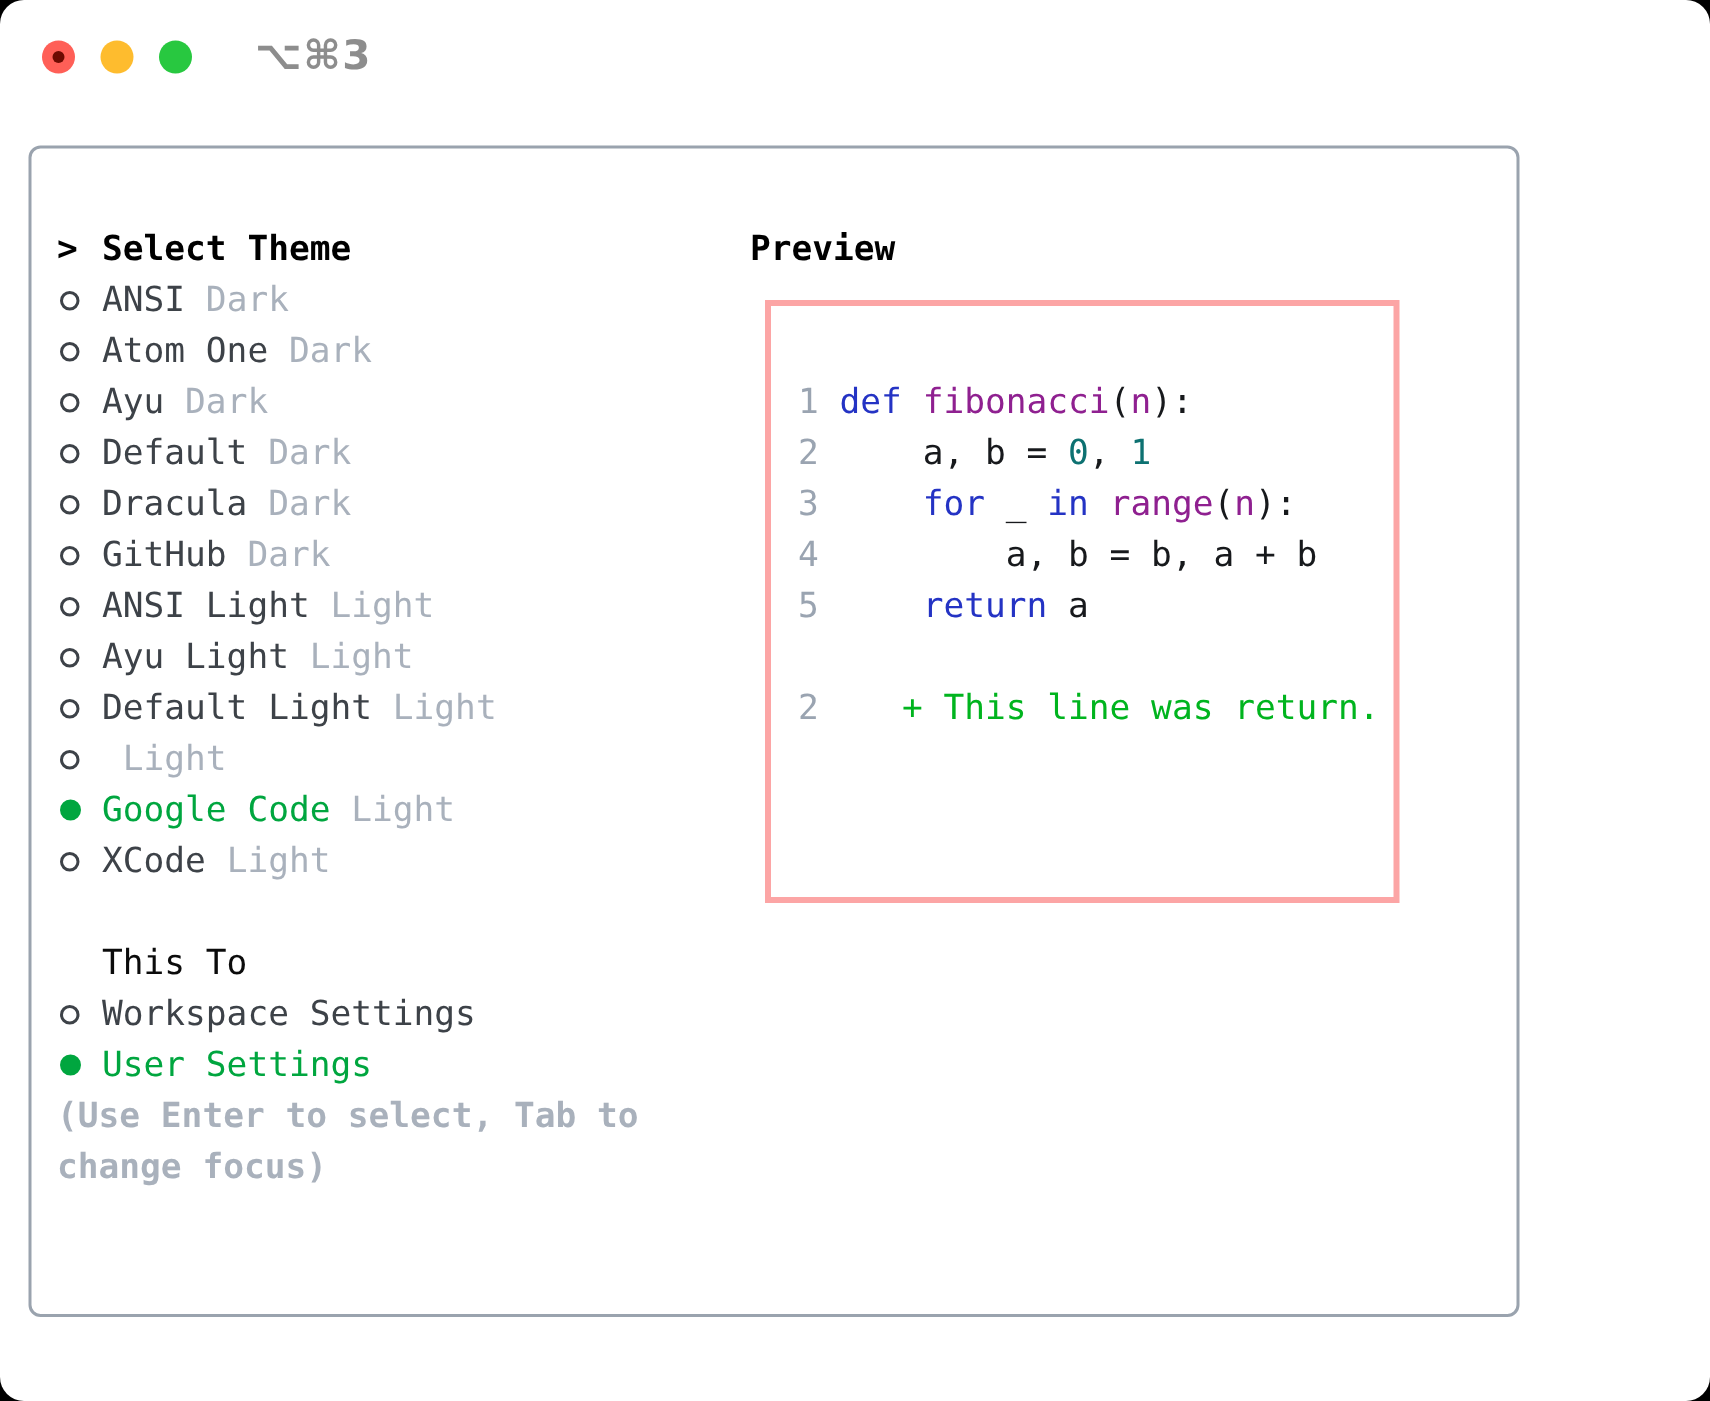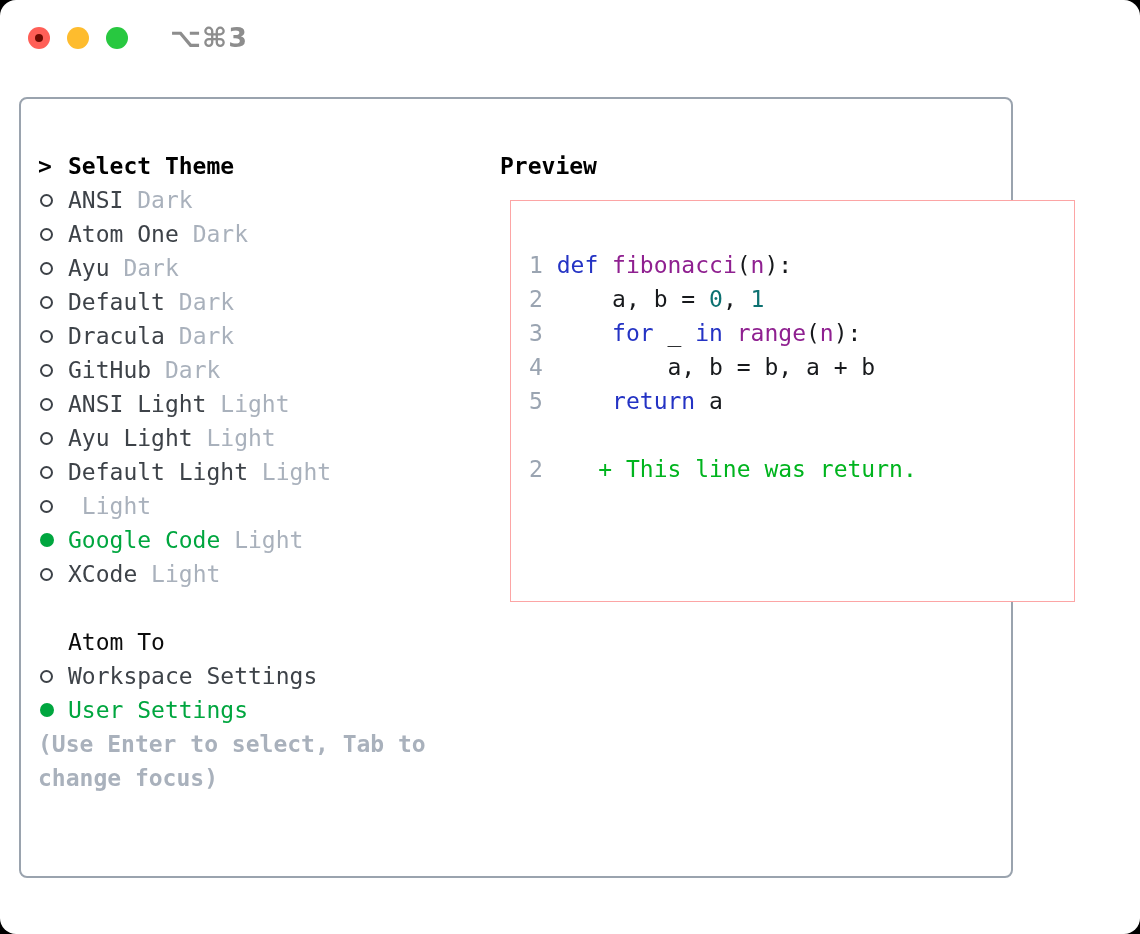--- a/index.html
+++ b/index.html
@@ -49,22 +49,22 @@
   .help {
     width:420px; font-size:23px; line-height:34px; color:#a9b1bc;font-weight:bold;
   }
 
   
   .preview-label {
     position:absolute; left:479px; top:50px; height:34px; line-height:34px;
     font-size:23px; font-weight:bold; color:#000;
   }
   .preview-box {
-    position:absolute; left:489px; top:101px; width:565px; height:402px;
-    border:1px solid #fca5a5; background:#fff; padding:47px 0 0 18px; overflow:hidden;
+    position:absolute; left:489px; top:101px; width:423px; height:402px;
+    border:4px solid #fca5a5; background:#fff; padding:47px 0 0 18px; overflow:hidden;
   }
   .code-line { height:34px; line-height:34px; font-size:23px; white-space:pre; }
   .tok-ln  { color:#9aa4b1; }
   .tok-pl  { color:#17191c; }
   .tok-kw  { color:#2433c4; }
   .tok-fn  { color:#8f2090; }
   .tok-lit { color:#0d7171; }
   .tok-ctx { color:#8a9198; }
   .tok-del { color:#c43415; }
   .tok-add { color:#00b41e; }
@@ -96,21 +96,21 @@
           <div class="row"><span class="marker"><span class="circle"></span></span><span class="name">GitHub</span><span class="variant"> Dark</span></div>
           <div class="row"><span class="marker"><span class="circle"></span></span><span class="name">ANSI Light</span><span class="variant"> Light</span></div>
           <div class="row"><span class="marker"><span class="circle"></span></span><span class="name">Ayu Light</span><span class="variant"> Light</span></div>
           <div class="row"><span class="marker"><span class="circle"></span></span><span class="name">Default Light</span><span class="variant"> Light</span></div>
           <div class="row"><span class="marker"><span class="circle"></span></span><span class="variant"> Light</span></div>
           <div class="row selected"><span class="marker"><span class="circle sel"></span></span><span class="name">Google Code</span><span class="variant"> Light</span></div>
           <div class="row"><span class="marker"><span class="circle"></span></span><span class="name">XCode</span><span class="variant"> Light</span></div>
         </div>
       <div id="apply-list">
           <div class="row blank"></div>
-          <div class="row subheader"><span class="marker"></span><span class="name">Atom To</span></div>
+          <div class="row subheader"><span class="marker"></span><span class="name">This To</span></div>
           <div class="row"><span class="marker"><span class="circle"></span></span><span class="name">Workspace Settings</span></div>
           <div class="row selected"><span class="marker"><span class="circle sel"></span></span><span class="name">User Settings</span></div>
         </div>
       <div class="help">(Use Enter to select, Tab to change focus)</div>
     </div>
 
     <div class="preview-label">Preview</div>
 
     <div class="preview-box">
       <div id="preview-lines">

